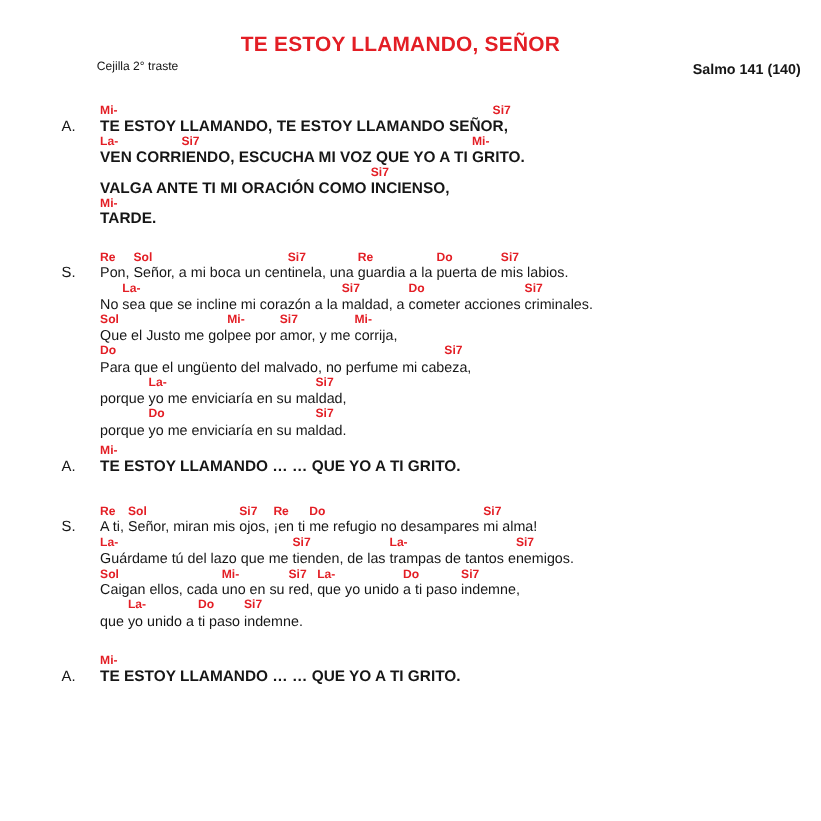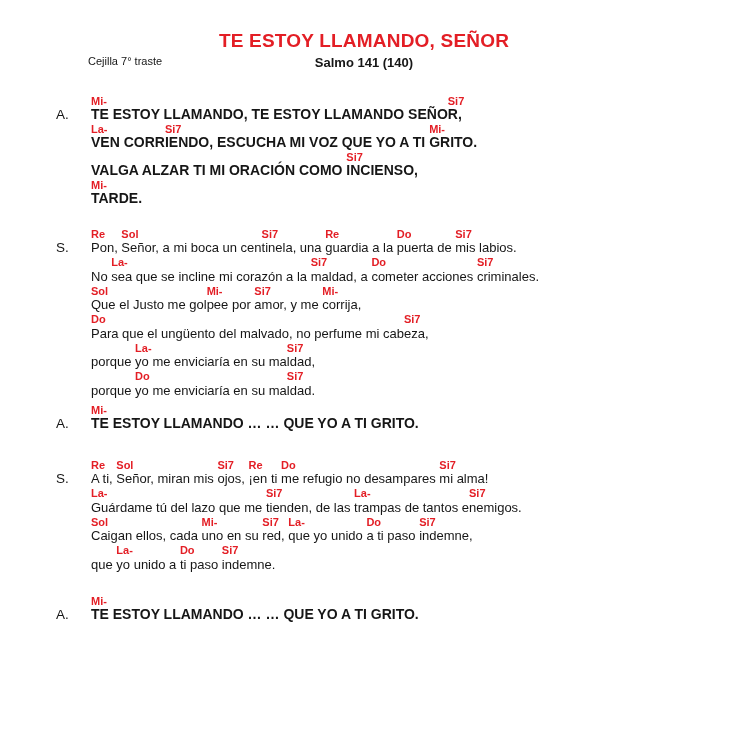--- a/index.html
+++ b/index.html
@@ -6,21 +6,21 @@
   .page{
     position:relative;width:746px;height:746px;background:#ffffff;
     font-family:Liberation Sans, sans-serif;color:#161616;overflow:hidden;
   }
   .title{
     position:absolute;top:30px;left:0;width:728px;text-align:center;
     font-size:19px;font-weight:bold;color:var(--accent,#e31e25);
     letter-spacing:0.2px;
   }
   .subtitle{
-    position:absolute;top:55px;left:0;width:728px;text-align:center;
+    position:absolute;top:55px;left:0;width:728px;text-align:right;
     font-size:13px;font-weight:bold;color:#161616;
   }
   .capo{
     position:absolute;top:55px;left:88px;font-size:11px;color:#161616;
   }
   #stanzas{position:absolute;top:94px;left:56px;width:680px;}
   .stanza{position:relative;}
   .stanza .label{
     position:absolute;left:0;top:13px;font-size:13.5px;line-height:15.5px;
     font-weight:normal;
@@ -40,29 +40,29 @@
   .stanza.g1{margin-top:21px;}
   .stanza.g2{margin-top:5px;}
   .stanza.g3{margin-top:27px;}
   .stanza.g4{margin-top:22px;}
 </style>
 </head>
 <body>
 
 <div class="page">
   <div class="title">TE ESTOY LLAMANDO, SEÑOR</div>
-  <div class="capo">Cejilla 7° traste</div>
+  <div class="capo">Cejilla 2° traste</div>
   <div class="subtitle">Salmo 141 (140)</div>
   <div id="stanzas">
       <div class="stanza refrain">
         <span class="label">A.</span>
         <div class="lines">
           <div class="line"><span class="seg"><span class="chord">Mi-</span>TE ESTOY LLAMANDO, TE ESTOY LLAMANDO SEÑO</span><span class="seg"><span class="chord">Si7</span>R,</span></div>
           <div class="line"><span class="seg"><span class="chord">La-</span>VEN CORR</span><span class="seg"><span class="chord">Si7</span>IENDO, ESCUCHA MI VOZ QUE YO A TI </span><span class="seg"><span class="chord">Mi-</span>GRITO.</span></div>
-          <div class="line"><span class="seg">VALGA ALZAR TI MI ORACIÓN COMO </span><span class="seg"><span class="chord">Si7</span>INCIENSO,</span></div>
+          <div class="line"><span class="seg">VALGA ANTE TI MI ORACIÓN COMO </span><span class="seg"><span class="chord">Si7</span>INCIENSO,</span></div>
           <div class="line"><span class="seg"><span class="chord">Mi-</span>TARDE.</span></div>
         </div>
       </div>
       <div class="stanza g1">
         <span class="label">S.</span>
         <div class="lines">
           <div class="line"><span class="seg"><span class="chord">Re</span>Pon, </span><span class="seg"><span class="chord">Sol</span>Señor, a mi boca un cen</span><span class="seg"><span class="chord">Si7</span>tinela, una </span><span class="seg"><span class="chord">Re</span>guardia a la </span><span class="seg"><span class="chord">Do</span>puerta de </span><span class="seg"><span class="chord">Si7</span>mis labios.</span></div>
           <div class="line"><span class="seg">No </span><span class="seg"><span class="chord">La-</span>sea que se incline mi corazón a la </span><span class="seg"><span class="chord">Si7</span>maldad, a </span><span class="seg"><span class="chord">Do</span>cometer acciones </span><span class="seg"><span class="chord">Si7</span>criminales.</span></div>
           <div class="line"><span class="seg"><span class="chord">Sol</span>Que el Justo me gol</span><span class="seg"><span class="chord">Mi-</span>pee por </span><span class="seg"><span class="chord">Si7</span>amor, y me </span><span class="seg"><span class="chord">Mi-</span>corrija,</span></div>
           <div class="line"><span class="seg"><span class="chord">Do</span>Para que el ungüento del malvado, no perfume mi cab</span><span class="seg"><span class="chord">Si7</span>eza,</span></div>

